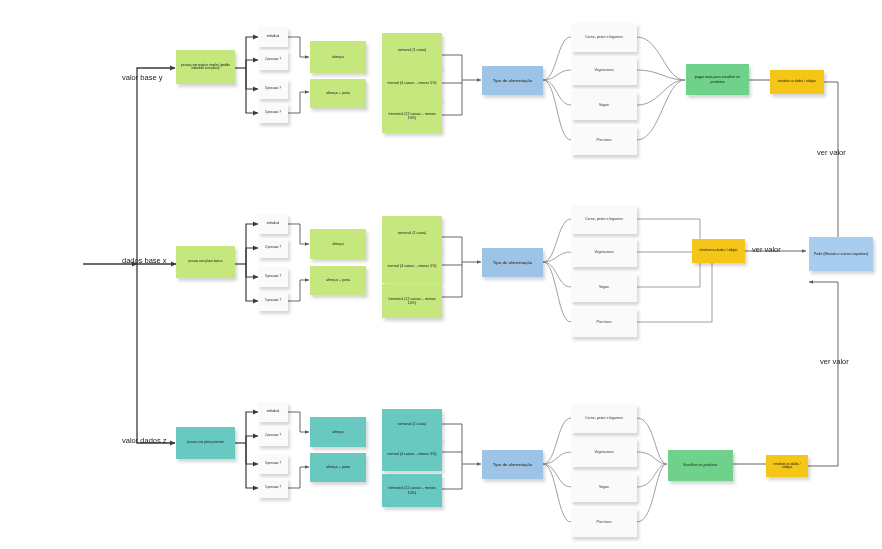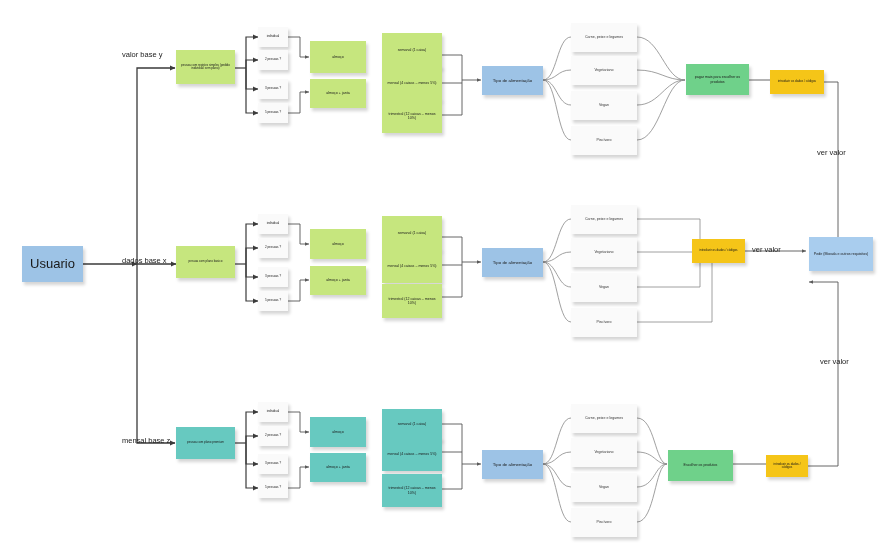--- a/index.html
+++ b/index.html
@@ -170,27 +170,24 @@
       <path d="M637,452 C655,452 655,464 667,464"></path>
       <path d="M637,487 C655,487 655,464 667,464"></path>
       <path d="M637,522 C655,522 655,464 667,464"></path>
     </g>
     <g stroke="#555" stroke-width="0.9" fill="none">
       <path d="M733,464 L766,464"></path>
       <path d="M808,466 L838,466 L838,282 L809,282" marker-end="url(#ahl)"></path>
     </g>
   </svg>
 
-  <div class="node n-blue" style="left:22px; top:246px; width:61px; height:36px;">
-    <span class="t-user">Usuario</span>
-  </div>
-
-  <div class="lbl t-edge" style="left:122px; top:50px;">valor base y</div>
+
+  <div class="lbl t-edge" style="left:122px; top:73px;">valor base y</div>
   <div class="lbl t-edge" style="left:122px; top:256px;">dados base x</div>
-  <div class="lbl t-edge" style="left:122px; top:436px;">mensal base z</div>
+  <div class="lbl t-edge" style="left:122px; top:436px;">valor dados z</div>
 
   <div class="node n-lime" style="left:176px; top:50px; width:59px; height:34px;">
     <span class="t-tiny">pessoa com registro simples (pedido individual sem plano)</span>
   </div>
   <div class="node n-white" style="left:258px; top:27px; width:30px; height:20px;">
     <span class="t-tiny">individual</span>
   </div>
   <div class="node n-white" style="left:258px; top:50px; width:30px; height:20px;">
     <span class="t-tiny">2 pessoas ?</span>
   </div>

